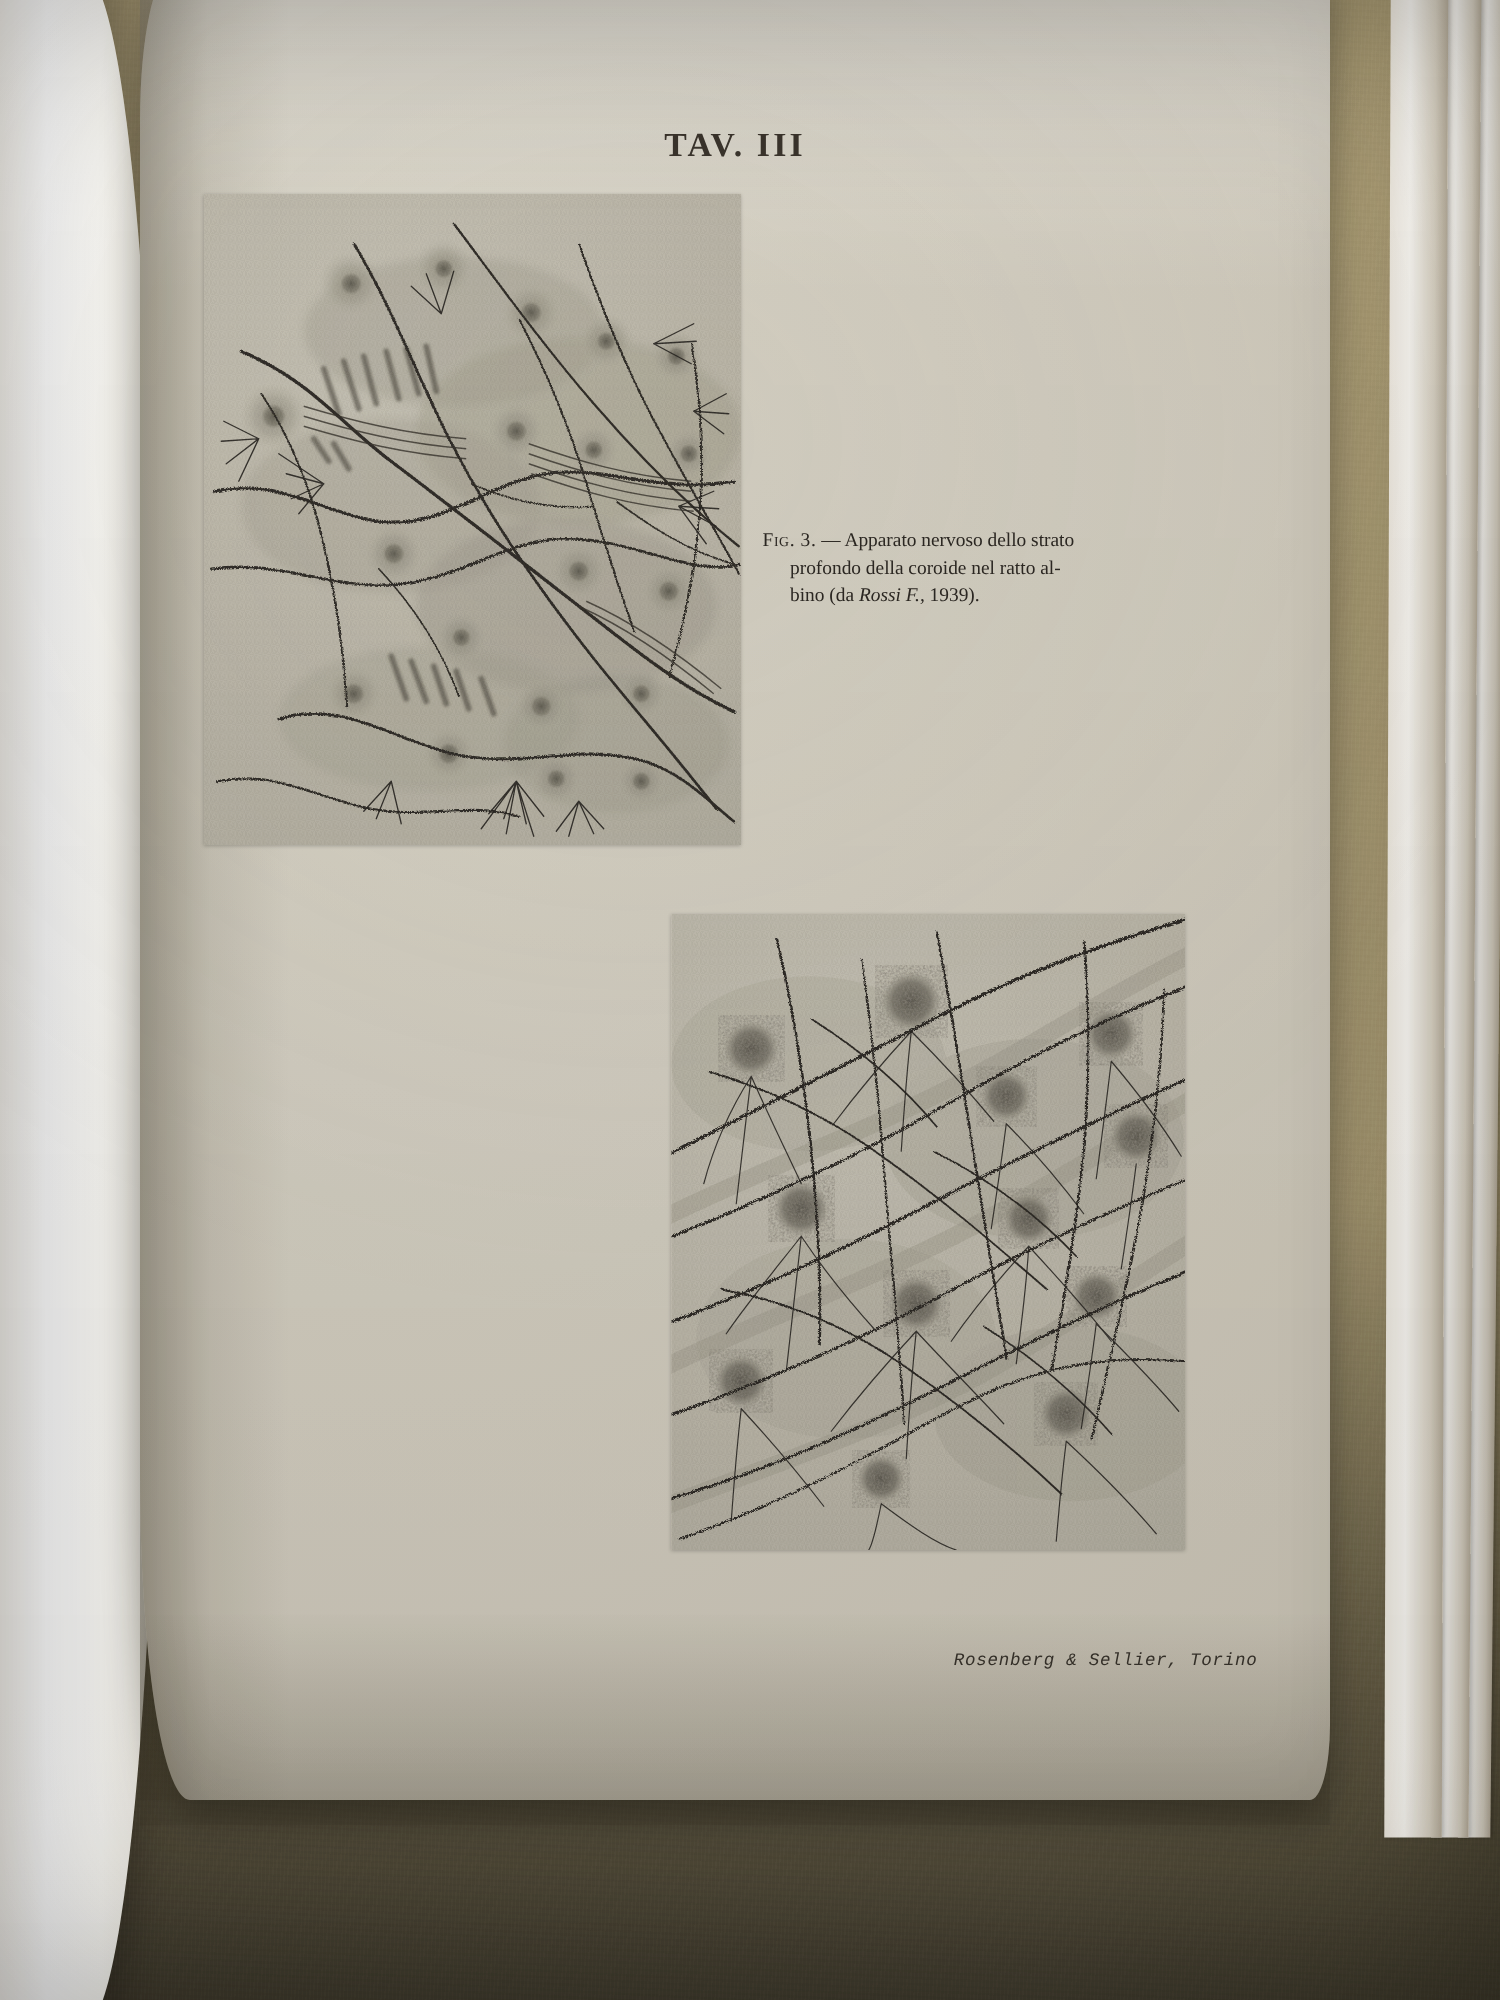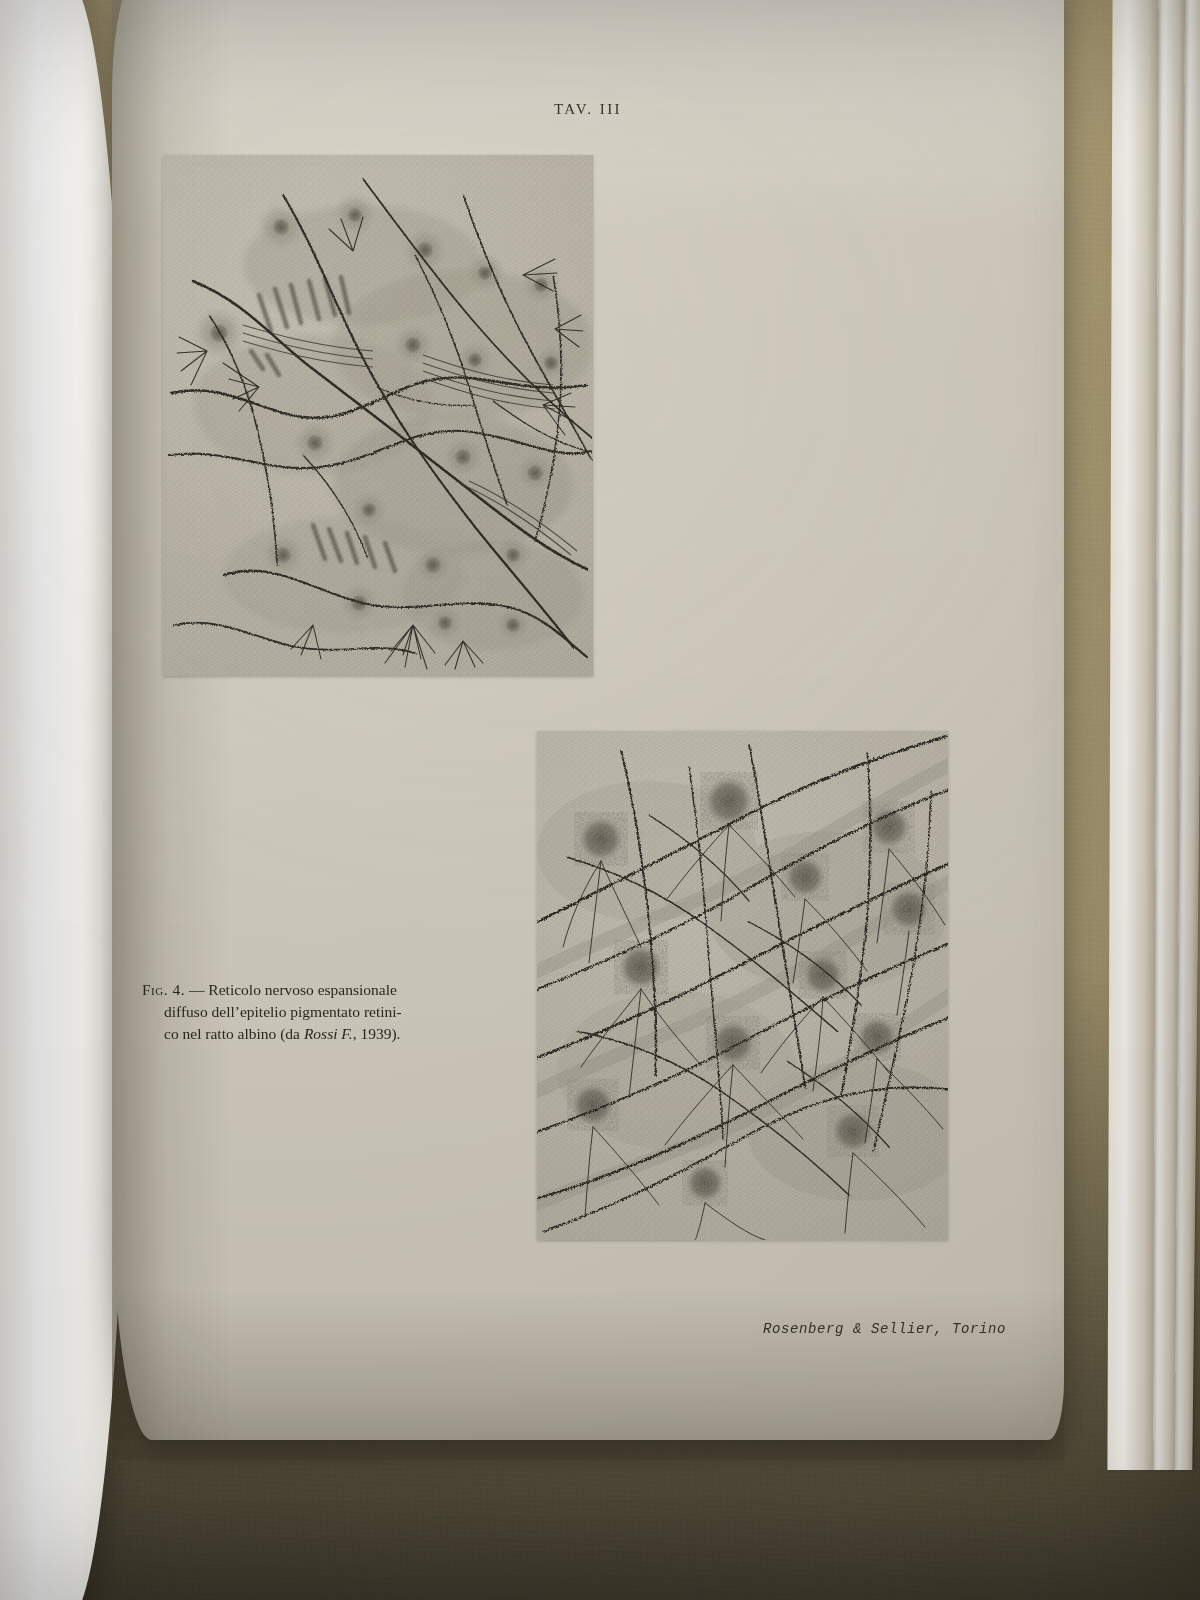--- a/index.html
+++ b/index.html
@@ -61,22 +61,22 @@
        pointer-events:none;}
   .page-top-glare{position:absolute;left:112px;top:-24px;width:952px;height:260px;
        background:linear-gradient(to bottom, rgba(255,255,255,.30), rgba(255,255,255,0));
        pointer-events:none;}
 
   
   .content{position:absolute;left:112px;top:-24px;width:952px;height:1464px;
            color:#2a2722;}
 
   .tav{position:absolute;left:0;right:0;top:125px;text-align:center;
-       font-size:15px;letter-spacing:2.5px;color:#3a342c;
-       font-family:"Liberation Serif", serif;}
+       font-size:27px;letter-spacing:2.5px;color:#3a342c;
+       font-family:"Liberation Serif", serif;font-weight:bold;}
 
   
   .plate{position:absolute;overflow:hidden;
          box-shadow:0 1px 3px rgba(0,0,0,.22);}
   .plate .ground{position:absolute;inset:0;
       background:
         radial-gradient(115% 100% at 35% 25%, #c3bfb2 0%, #b9b4a6 55%, #aeaa9c 100%);
   }
   .plate .grain{position:absolute;inset:-20%;opacity:.55;
       background-image:
@@ -310,20 +310,32 @@
           <path d="M80,170 C120,182 160,192 210,196"></path>
           <path d="M80,178 C120,190 160,200 210,204"></path>
           <path d="M80,186 C120,198 160,208 210,212"></path>
           <path d="M300,330 C340,348 374,372 408,400"></path>
           <path d="M306,326 C346,344 380,368 414,396"></path>
         </g>
       </svg>
       <div class="grain"></div>
     </div>
 
+    <div class="caption" id="cap3">
+      <span class="ln">
+        <span class="smallcaps">Fig. 3.</span>
+        <span>—</span>
+        <span>Apparato nervoso dello strato</span>
+      </span>
+      <span class="ln ind">profondo della coroide nel ratto al-</span>
+      <span class="ln ind">
+        <span>bino (da </span><span class="it">Rossi F.,</span>
+        <span>1939).</span>
+      </span>
+    </div>
 
     <div class="plate" id="fig4">
       <div class="ground"></div>
       <svg class="art" viewBox="0 0 411 509" preserveAspectRatio="none">
         <defs>
           <filter id="rough4">
               <feTurbulence baseFrequency="1.1" numOctaves="3" result="n4"></feTurbulence>
             <feDisplacementMap in="SourceGraphic" in2="n4" scale="1.8"></feDisplacementMap>
             </filter>
           <filter id="stip4">
@@ -449,32 +461,20 @@
           <path d="M316,422 C312,454 310,478 308,502 M316,422 C342,446 366,470 388,496"></path>
           <path d="M340,328 C336,360 332,386 328,412 M340,328 C364,352 386,374 406,398"></path>
           <path d="M268,168 C264,200 260,226 256,252 M268,168 C292,192 312,216 330,240"></path>
           <path d="M372,200 C368,232 364,258 360,284"></path>
           <path d="M168,472 C164,492 160,506 158,509 M168,472 C192,490 212,504 228,509"></path>
         </g>
       </svg>
       <div class="grain"></div>
     </div>
 
-    <div class="caption" id="cap4">
-      <span class="ln">
-        <span class="smallcaps">Fig. 4.</span>
-        <span>—</span>
-        <span>Reticolo nervoso espansionale</span>
-      </span>
-      <span class="ln ind">diffuso dell’epitelio pigmentato retini-</span>
-      <span class="ln ind">
-        <span>co nel ratto albino (da </span><span class="it">Rossi F.,</span>
-        <span>1939).</span>
-      </span>
-    </div>
 
 
     <div class="imprint">Rosenberg &amp; Sellier, Torino</div>
 
   </div>
 
   <div class="photo-cast"></div>
   <div class="vignette"></div>
 </div>
 

